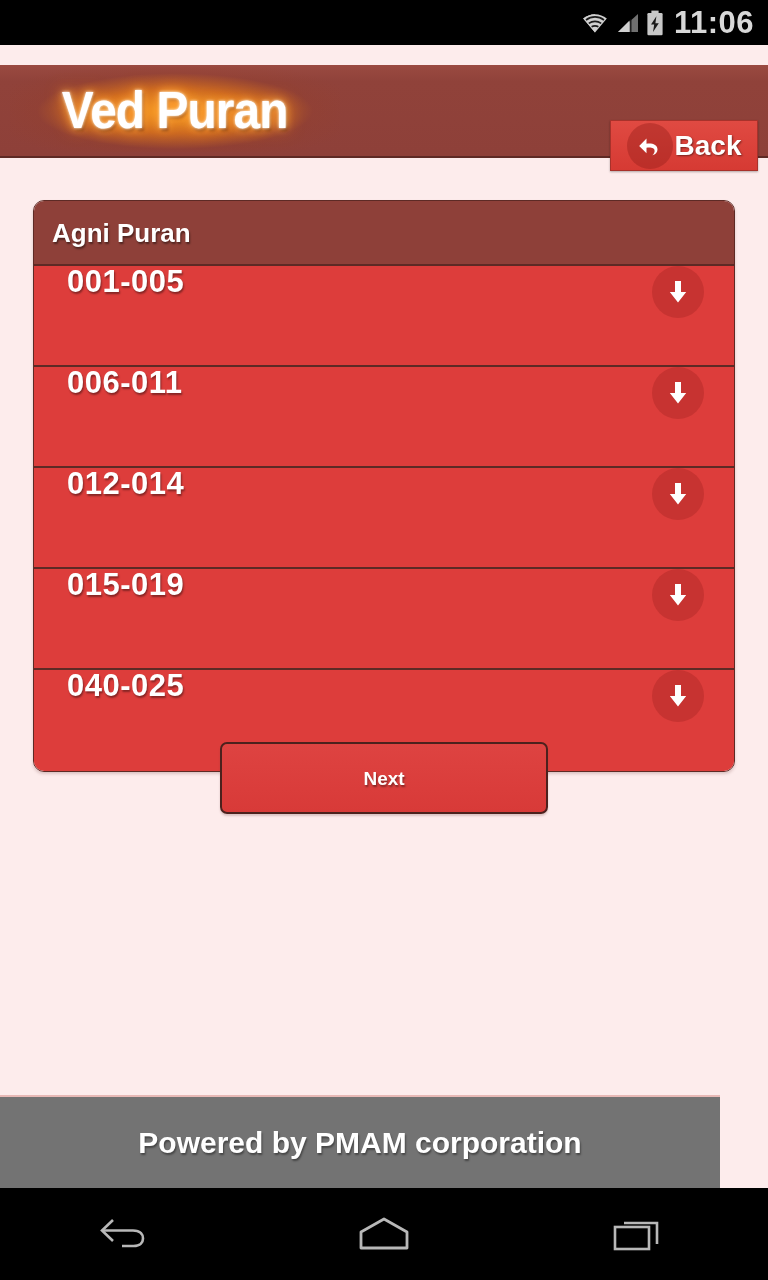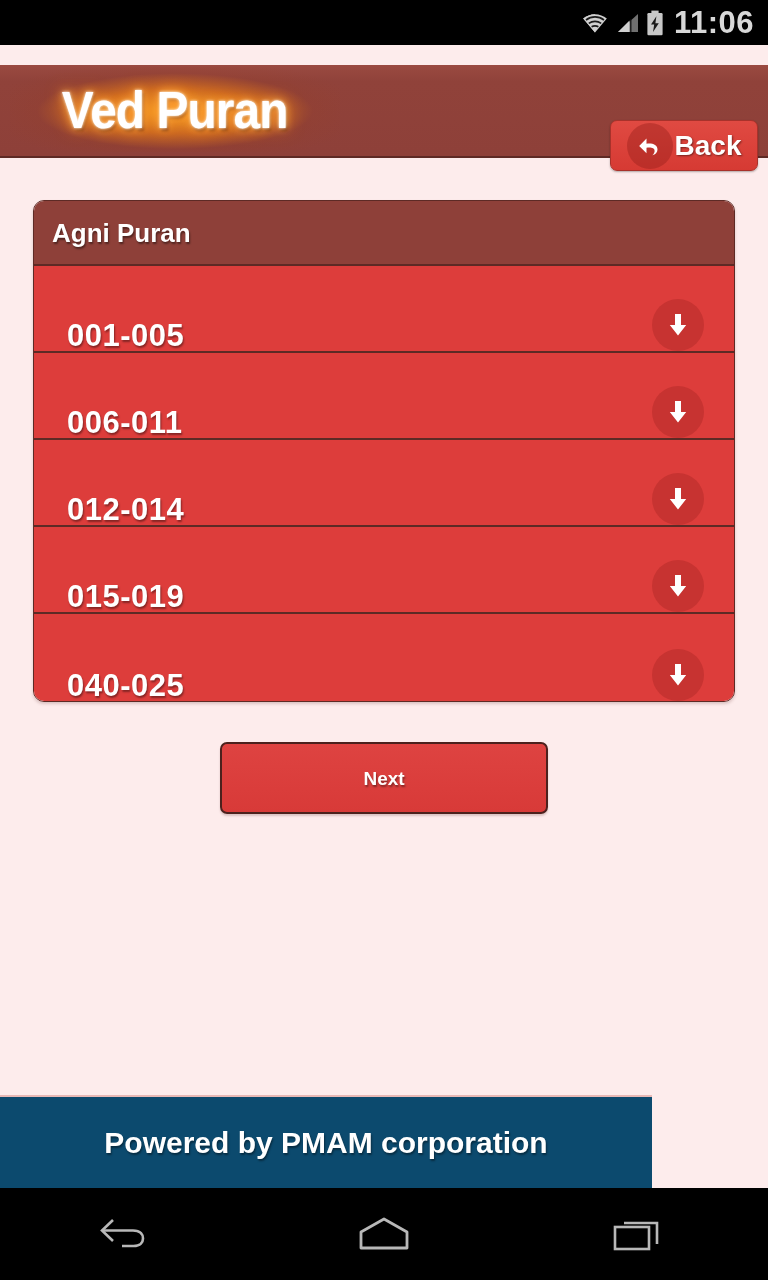--- a/index.html
+++ b/index.html
@@ -84,21 +84,21 @@
     line-height: 1;
     white-space: nowrap;
   }
 
   #back-button {
     position: absolute;
     right: 10px; top: 55px;
     width: 148px; height: 51px;
     background: linear-gradient(to bottom, #e04a42 0%, #d63a33 100%);
     border: 1px solid #a8322b;
-    border-radius: 7px;
+    border-radius: 0;
     display: flex;
     align-items: center;
     justify-content: center;
     gap: 2px;
     box-shadow: 0 1px 2px rgba(0,0,0,0.3);
     box-sizing: border-box;
   }
   #back-badge {
     width: 46px; height: 46px;
     border-radius: 50%;
@@ -137,24 +137,24 @@
     border-bottom: 2px solid #5d2a25;
   }
   #card-header-title {
     color: #fff;
     font-size: 26px;
     font-weight: bold;
     text-shadow: 1px 2px 2px rgba(0,0,0,0.45);
     line-height: 1;
   }
   .list-row {
-    height: 87px;
+    height: 101px;
     background: #dd3d3b;
     display: flex;
-    align-items: flex-end;
+    align-items: flex-start;
     justify-content: space-between;
     padding: 0 20px 0 33px;
     box-sizing: border-box;
     border-bottom: 2px solid #5d2a25;
   }
   .list-row:last-child { border-bottom: none; }
   .row-label {
     color: #fff;
     font-size: 31px;
     font-weight: bold;
@@ -192,22 +192,22 @@
     font-size: 19px;
     font-weight: bold;
     text-shadow: 1px 2px 2px rgba(0,0,0,0.4);
     line-height: 1;
   }
 
   
   #footer {
     position: absolute;
     left: 0; top: 1095px;
-    width: 652px; height: 93px;
-    background: #0c4a6e;
+    width: 720px; height: 93px;
+    background: #737373;
     border-top: 2px solid #e8b9b6;
     display: flex;
     align-items: center;
     justify-content: center;
     box-sizing: border-box;
   }
   #footer-text {
     color: #fff;
     font-size: 30px;
     font-weight: bold;

